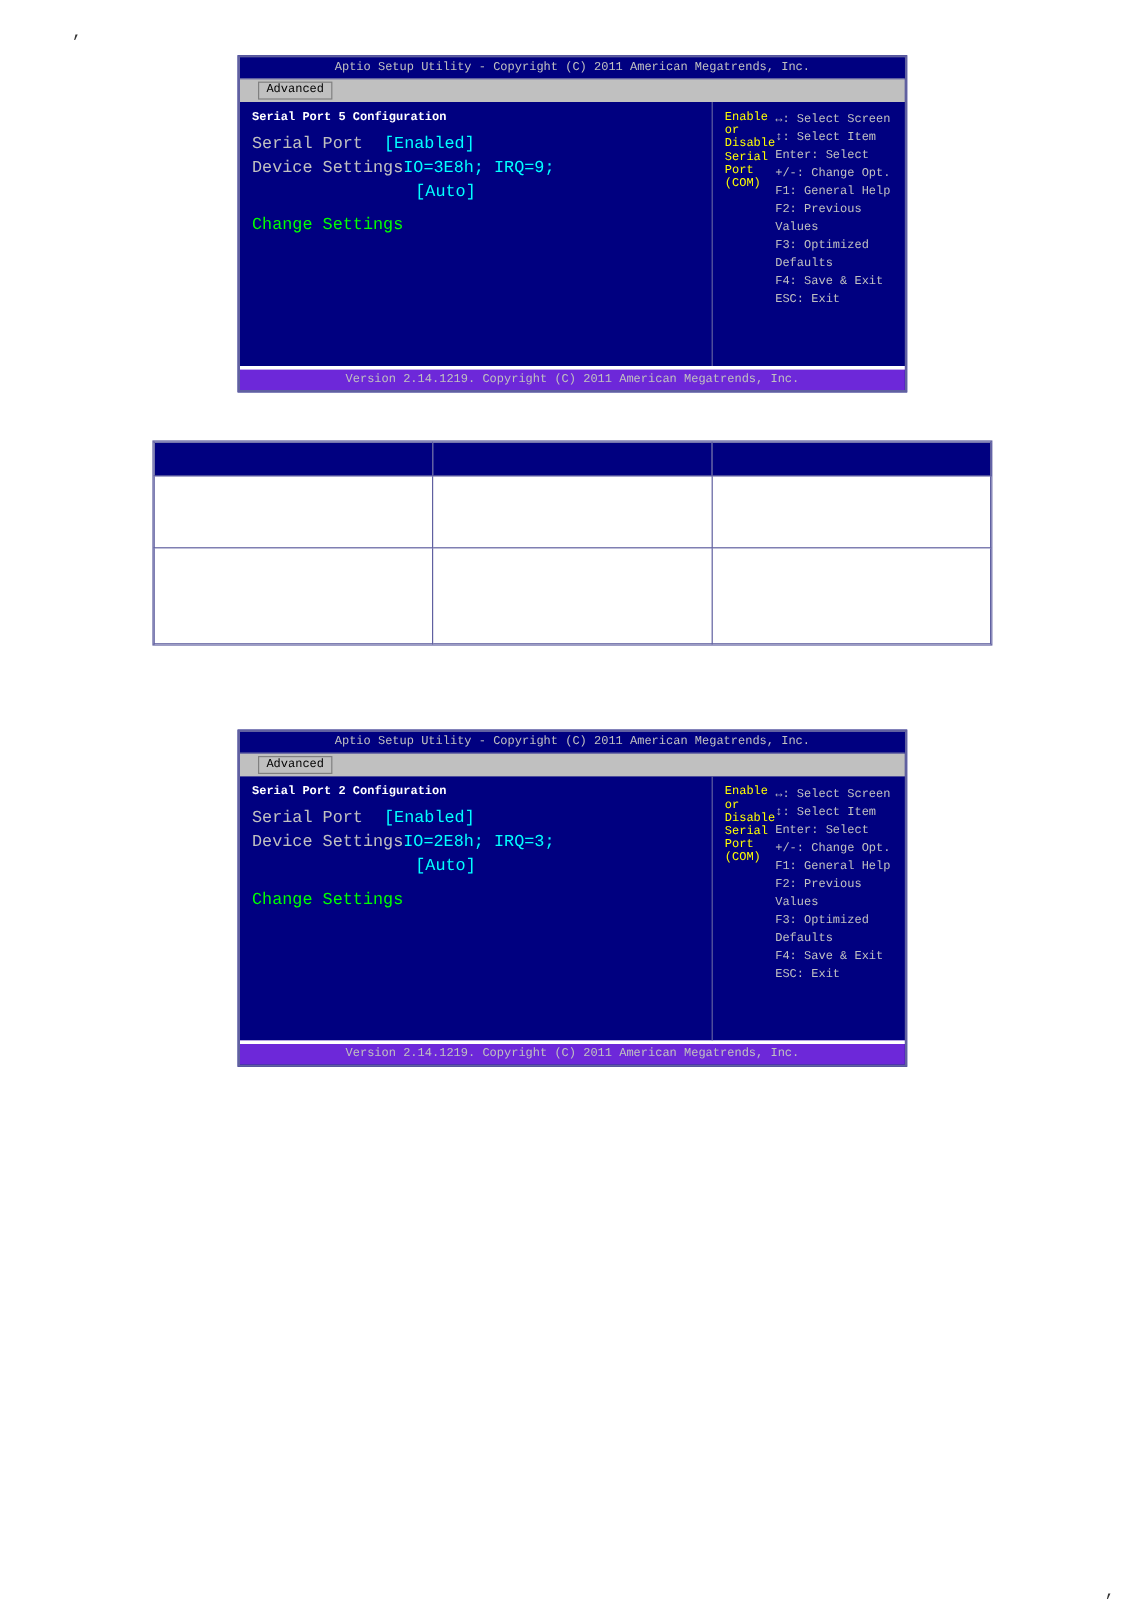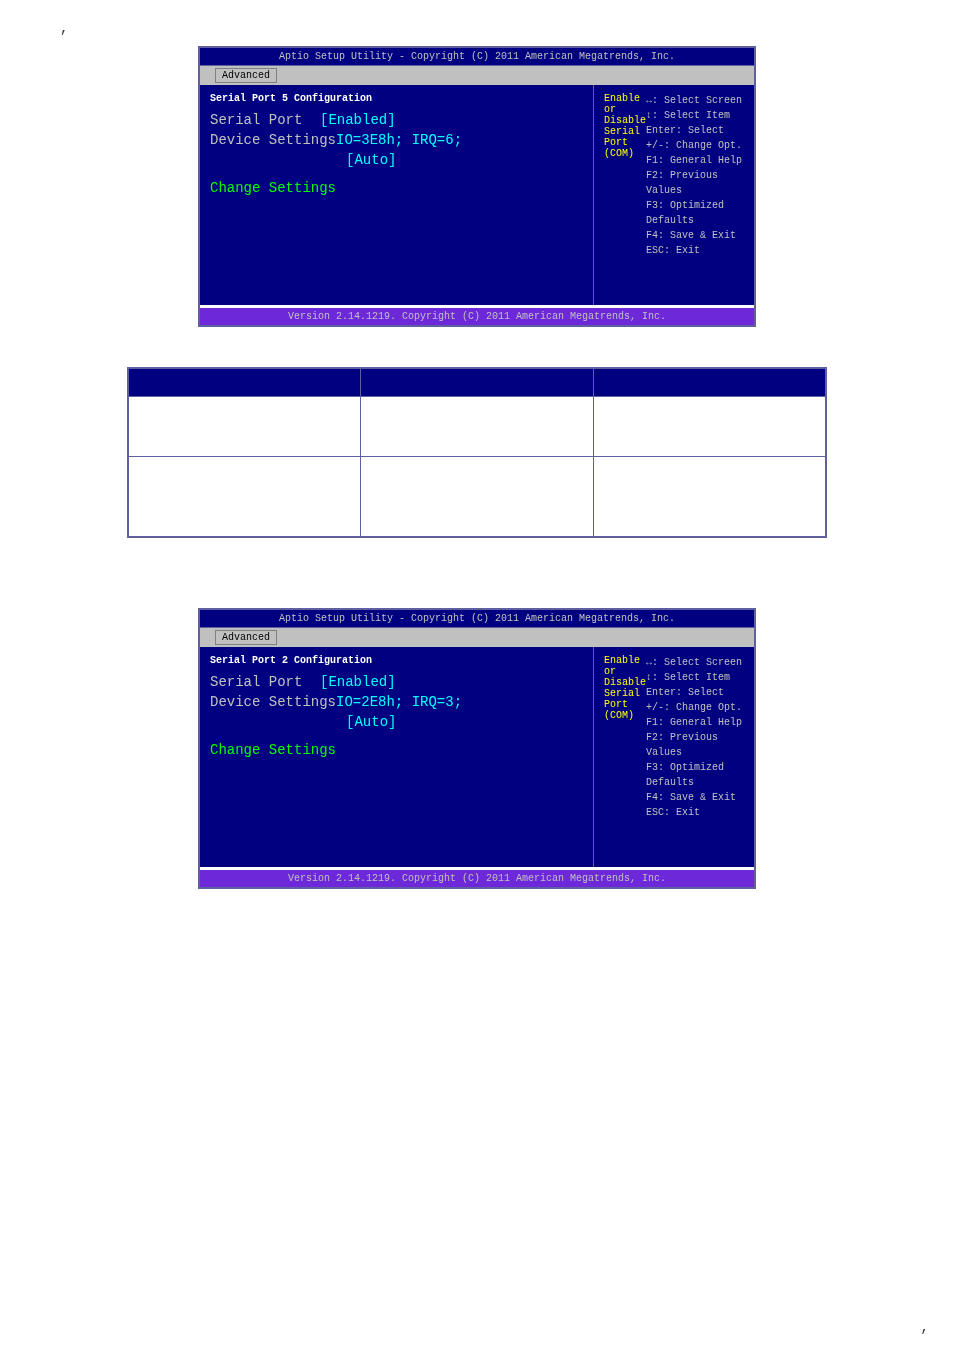--- a/index.html
+++ b/index.html
@@ -190,21 +190,21 @@
       </div>
       <div class="bios-body">
         <div class="bios-left">
           <div class="bios-section-title">Serial Port 5 Configuration</div>
           <div class="bios-row">
             <span class="bios-label">Serial Port</span>
             <span class="bios-value">[Enabled]</span>
           </div>
           <div class="bios-row">
             <span class="bios-label">Device Settings</span>
-            <span class="bios-value">IO=3E8h; IRQ=6;</span>
+            <span class="bios-value">IO=3E8h; IRQ=9;</span>
           </div>
           <div style="margin-bottom:4px;"></div>
           <div class="bios-row">
             <span class="bios-highlight">Change Settings</span>
             <span class="bios-value" style="margin-left:10px;">[Auto]</span>
           </div>
         </div>
         <div class="bios-right">
           <div class="bios-help-top">Enable or Disable Serial Port (COM)</div>
           <div class="bios-help-divider"></div>

